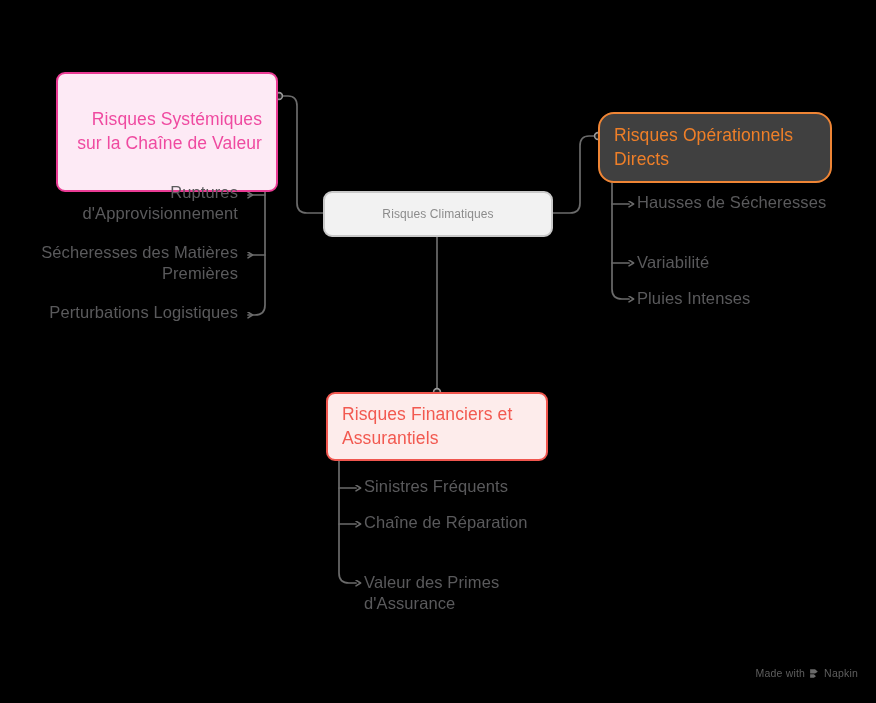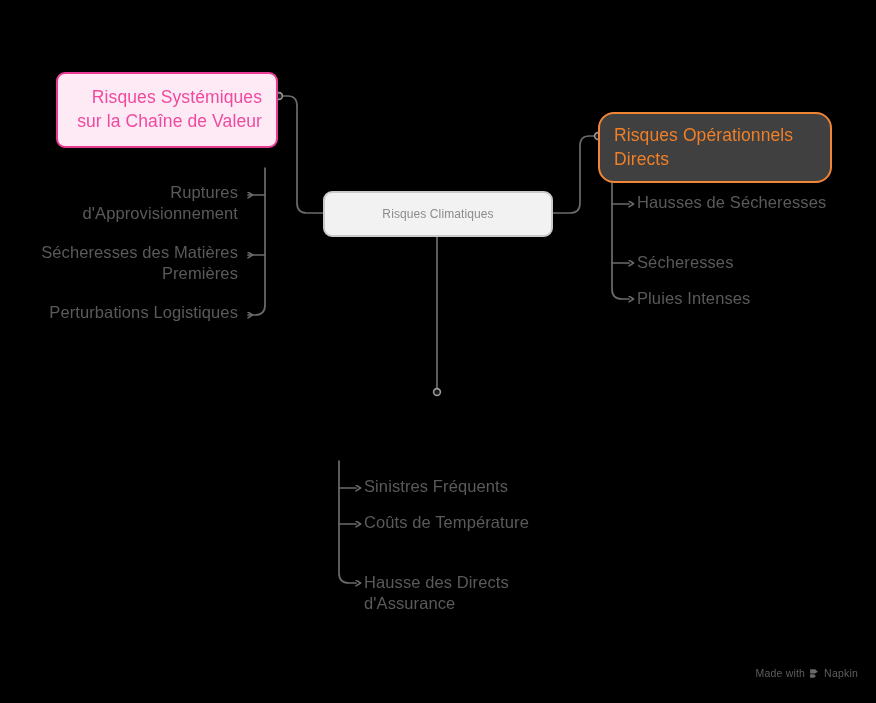--- a/index.html
+++ b/index.html
@@ -59,21 +59,21 @@
     text-align: center;
     align-items: center;
     padding: 0 12px;
     font-size: 12px;
   }
 
   .node-systemic {
     left: 56px;
     top: 72px;
     width: 222px;
-    height: 76px;
+    height: 120px;
     background: #fdeaf5;
     border-color: #ea3b94;
     color: #ef4aa0;
     text-align: right;
     align-items: flex-end;
   }
 
   .node-operational {
     left: 598px;
     top: 112px;
@@ -197,26 +197,29 @@
     <span>Risques Systémiques sur la Chaîne de Valeur</span>
   </div>
   <div class="leaf leaf-left leaf-l0">Ruptures d'Approvisionnement</div>
   <div class="leaf leaf-left leaf-l1">Sécheresses des Matières Premières</div>
   <div class="leaf leaf-left leaf-l2">Perturbations Logistiques</div>
 
   <div class="node node-operational">
     <span>Risques Opérationnels Directs</span>
   </div>
   <div class="leaf leaf-right leaf-r0">Hausses de Sécheresses</div>
-  <div class="leaf leaf-right leaf-r1">Sécheresses</div>
+  <div class="leaf leaf-right leaf-r1">Variabilité</div>
   <div class="leaf leaf-right leaf-r2">Pluies Intenses</div>
 
+  <div class="node node-financial">
+    <span>Risques Financiers et Assurantiels</span>
+  </div>
   <div class="leaf leaf-right leaf-b0">Sinistres Fréquents</div>
-  <div class="leaf leaf-right leaf-b1">Coûts de Température</div>
-  <div class="leaf leaf-right leaf-b2">Hausse des Directs d'Assurance</div>
+  <div class="leaf leaf-right leaf-b1">Chaîne de Réparation</div>
+  <div class="leaf leaf-right leaf-b2">Valeur des Primes d'Assurance</div>
 
   <div id="watermark">
     <span>Made with</span>
     <span class="wm-logo">
       <svg width="11" height="11" viewBox="0 0 12 12" aria-hidden="true">
         <path d="M1.2 1.3 L6.6 1.3 L9.6 4.2 L6.6 6.1 L1.2 6.1 Z" fill="#6a6a6a"></path>
         <path d="M1.2 6.9 L5.4 6.9 L7.6 9.0 L5.4 10.7 L1.2 10.7 Z" fill="#6a6a6a"></path>
       </svg>
     </span>
     <span>Napkin</span>

